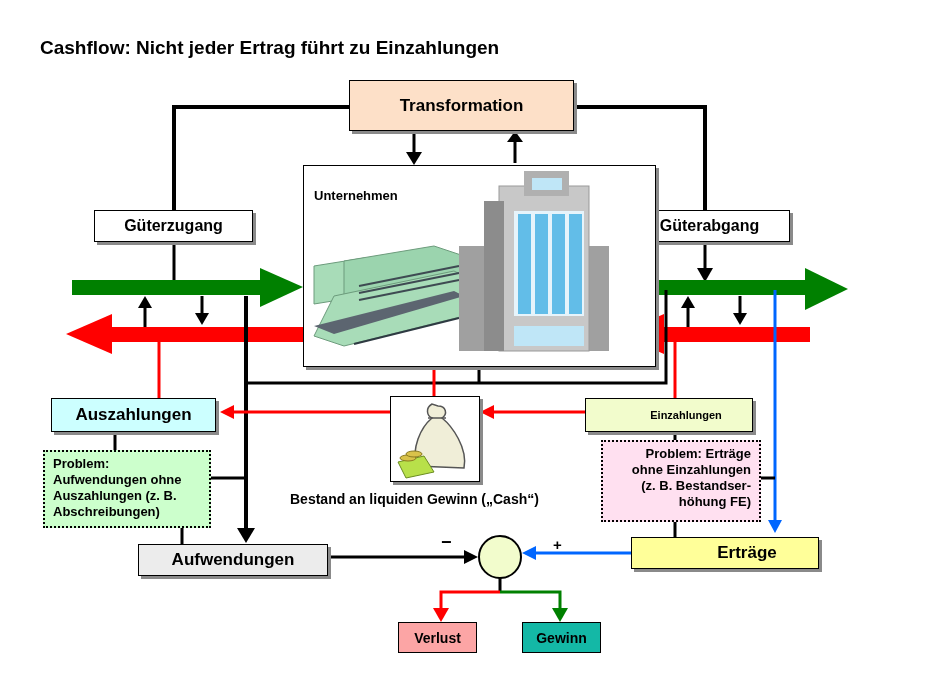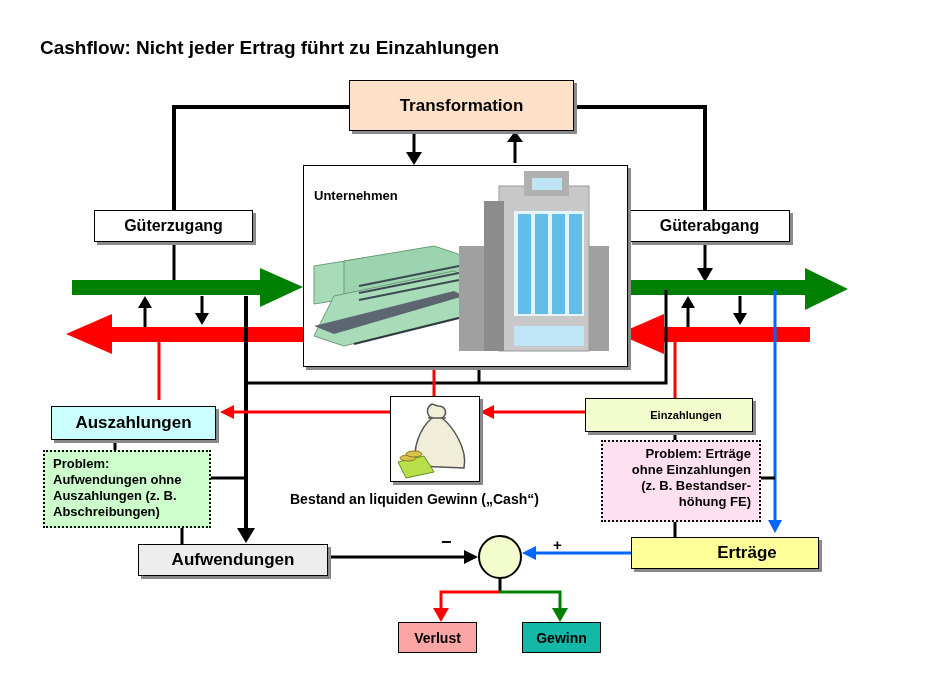--- a/index.html
+++ b/index.html
@@ -96,21 +96,21 @@
   </div>
 
 <div class="box shadow" style="left:94px;top:210px;width:159px;height:32px;background:#fff;font-size:16px;">
     <span>Güterzugang</span>
   </div>
 
 <div class="box shadow" style="left:629px;top:210px;width:161px;height:32px;background:#fff;font-size:16px;">
     <span>Güterabgang</span>
   </div>
 
-<div class="box shadow" style="left:303px;top:165px;width:325px;height:202px;background:#fff;display:block;">
+<div class="box shadow" style="left:303px;top:165px;width:353px;height:202px;background:#fff;display:block;">
   <div style="position:absolute;left:10px;top:22px;font-size:13px;">Unternehmen</div>
   <svg width="312" height="200">
 
     <polygon points="10,100 60,92 60,130 10,138" fill="#a8dcb8" stroke="#6c9b7c"></polygon>
     <polygon points="40,95 130,80 160,90 160,120 40,140" fill="#9bd4ae" stroke="#6c9b7c"></polygon>
     <polygon points="30,130 150,105 160,110 160,150 40,180 10,170" fill="#a8dcb8" stroke="#6c9b7c"></polygon>
     <polygon points="10,160 150,125 160,130 30,168" fill="#5c6570"></polygon>
     <line x1="55" y1="120" x2="155" y2="100" stroke="#3e4a52" stroke-width="2"></line>
     <line x1="55" y1="127" x2="155" y2="107" stroke="#3e4a52" stroke-width="2"></line>
     <line x1="55" y1="134" x2="155" y2="114" stroke="#3e4a52" stroke-width="2"></line>
@@ -123,21 +123,21 @@
     <rect x="228" y="12" width="30" height="12" fill="#bfe6f7"></rect>
     <rect x="210" y="45" width="70" height="105" fill="#e6f4fb"></rect>
     <rect x="214" y="48" width="13" height="100" fill="#62bde8"></rect>
     <rect x="231" y="48" width="13" height="100" fill="#62bde8"></rect>
     <rect x="248" y="48" width="13" height="100" fill="#62bde8"></rect>
     <rect x="265" y="48" width="13" height="100" fill="#62bde8"></rect>
     <rect x="210" y="160" width="70" height="20" fill="#bfe6f7"></rect>
   </svg>
 </div>
 
-<div class="box shadow" style="left:51px;top:398px;width:165px;height:34px;background:#ccffff;font-size:17px;margin-top:8px;">
+<div class="box shadow" style="left:51px;top:398px;width:165px;height:34px;background:#ccffff;font-size:17px;">
     <span>Auszahlungen</span>
   </div>
 
 <div class="box shadow" style="left:585px;top:398px;width:168px;height:34px;background:#f2fccc;font-size:11px;padding-left:34px;">
     <span>Einzahlungen</span>
   </div>
 
 <div class="box shadow" style="left:390px;top:396px;width:90px;height:86px;background:#fff;">
   <svg width="86" height="82">
     <path d="M40,6 C33,10 35,18 40,20 C28,30 20,50 24,68 L72,70 C76,50 60,28 50,20 C56,16 54,8 46,8 Z" fill="#f0eed8" stroke="#555" stroke-width="1.5"></path>

